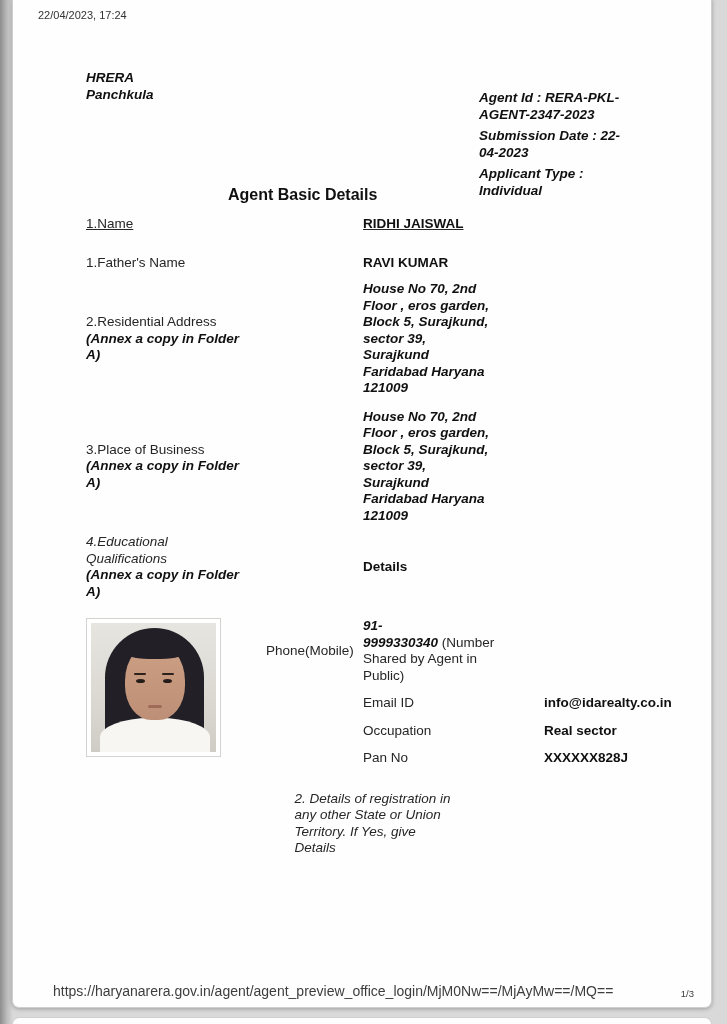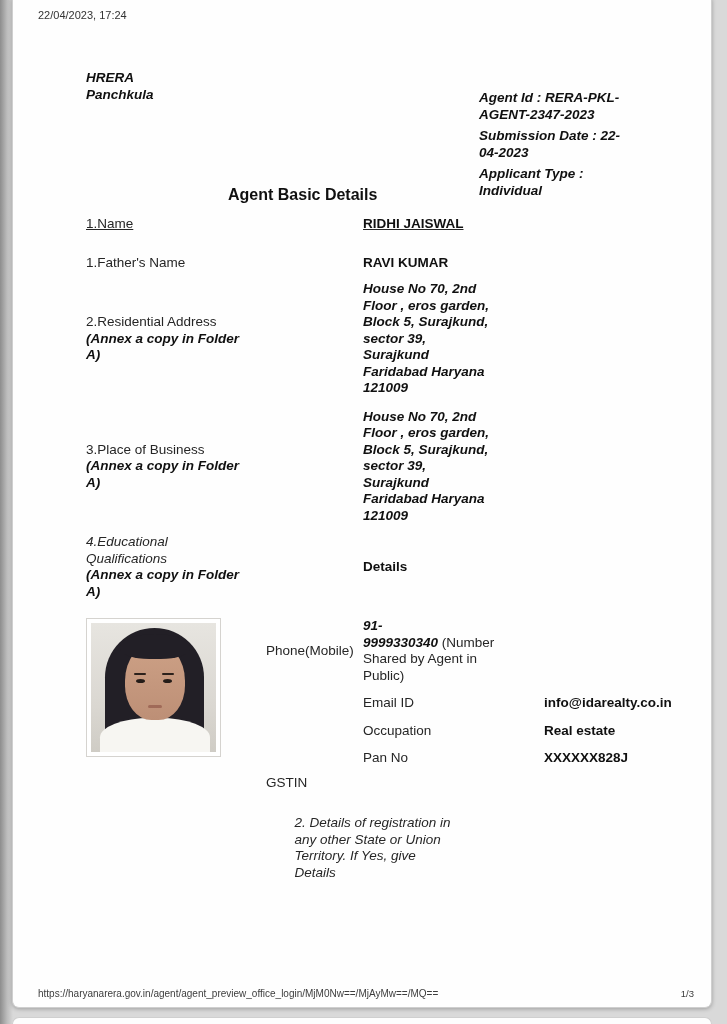--- a/index.html
+++ b/index.html
@@ -82,21 +82,21 @@
              background: linear-gradient(180deg, #cda186 0%, #bd8f76 100%);
              border-radius: 50% 50% 44% 44%; }
   .ph-hairtop { position: absolute; left: 29px; top: 11px; width: 70px; height: 25px;
                 background: #221f26; border-radius: 50% 50% 42% 42%; }
   .ph-eye { position: absolute; width: 9px; height: 4px; background: #241c18; border-radius: 50%; top: 56px; }
   .ph-eye.l { left: 45px; } .ph-eye.r { left: 72px; }
   .ph-brow { position: absolute; width: 12px; height: 2px; background: #2c211b; top: 50px; border-radius: 2px; }
   .ph-brow.l { left: 43px; } .ph-brow.r { left: 71px; }
   .ph-mouth { position: absolute; width: 14px; height: 3px; background: #a06a58; border-radius: 2px; top: 82px; left: 57px; }
 
-  .ftr-url { position: absolute; left: 25px; bottom: 8px; font-size: 10px; color: #3d3d3d; }
+  .ftr-url { position: absolute; left: 40px; bottom: 8px; font-size: 14px; color: #3d3d3d; }
   .ftr-page { position: absolute; right: 17px; bottom: 8px; font-size: 9.5px; color: #3d3d3d; }
 </style>
 </head>
 <body>
 
 <div class="left-shade"></div>
 
 <div class="page">
   <div class="ts">22/04/2023, 17:24</div>
 
@@ -203,33 +203,29 @@
               <span class="b pl">91-
 9999330340</span><span> (Number Shared by Agent in Public)</span>
             </div>
           </div>
           <div class="sub-row">
             <div class="sub-lbl">Email ID</div>
             <div class="val">info@idarealty.co.in</div>
           </div>
           <div class="sub-row">
             <div class="sub-lbl">Occupation</div>
-            <div class="val">Real estate</div>
+            <div class="val">Real sector</div>
           </div>
           <div class="sub-row">
             <div class="sub-lbl">Pan No</div>
             <div class="val">XXXXXX828J</div>
           </div>
         </div>
       </div>
 
-      <div class="gstin-row">
-        <span>GSTIN</span>
-        <span class="val"></span>
-      </div>
 
       <div class="row sec2-row">
         <div class="c1">
             <span class="lbl-text pl">2. Details of registration in
 any other State or Union
 Territory. If Yes, give
 Details</span>
           </div>
         <div class="val">No</div>
       </div>

